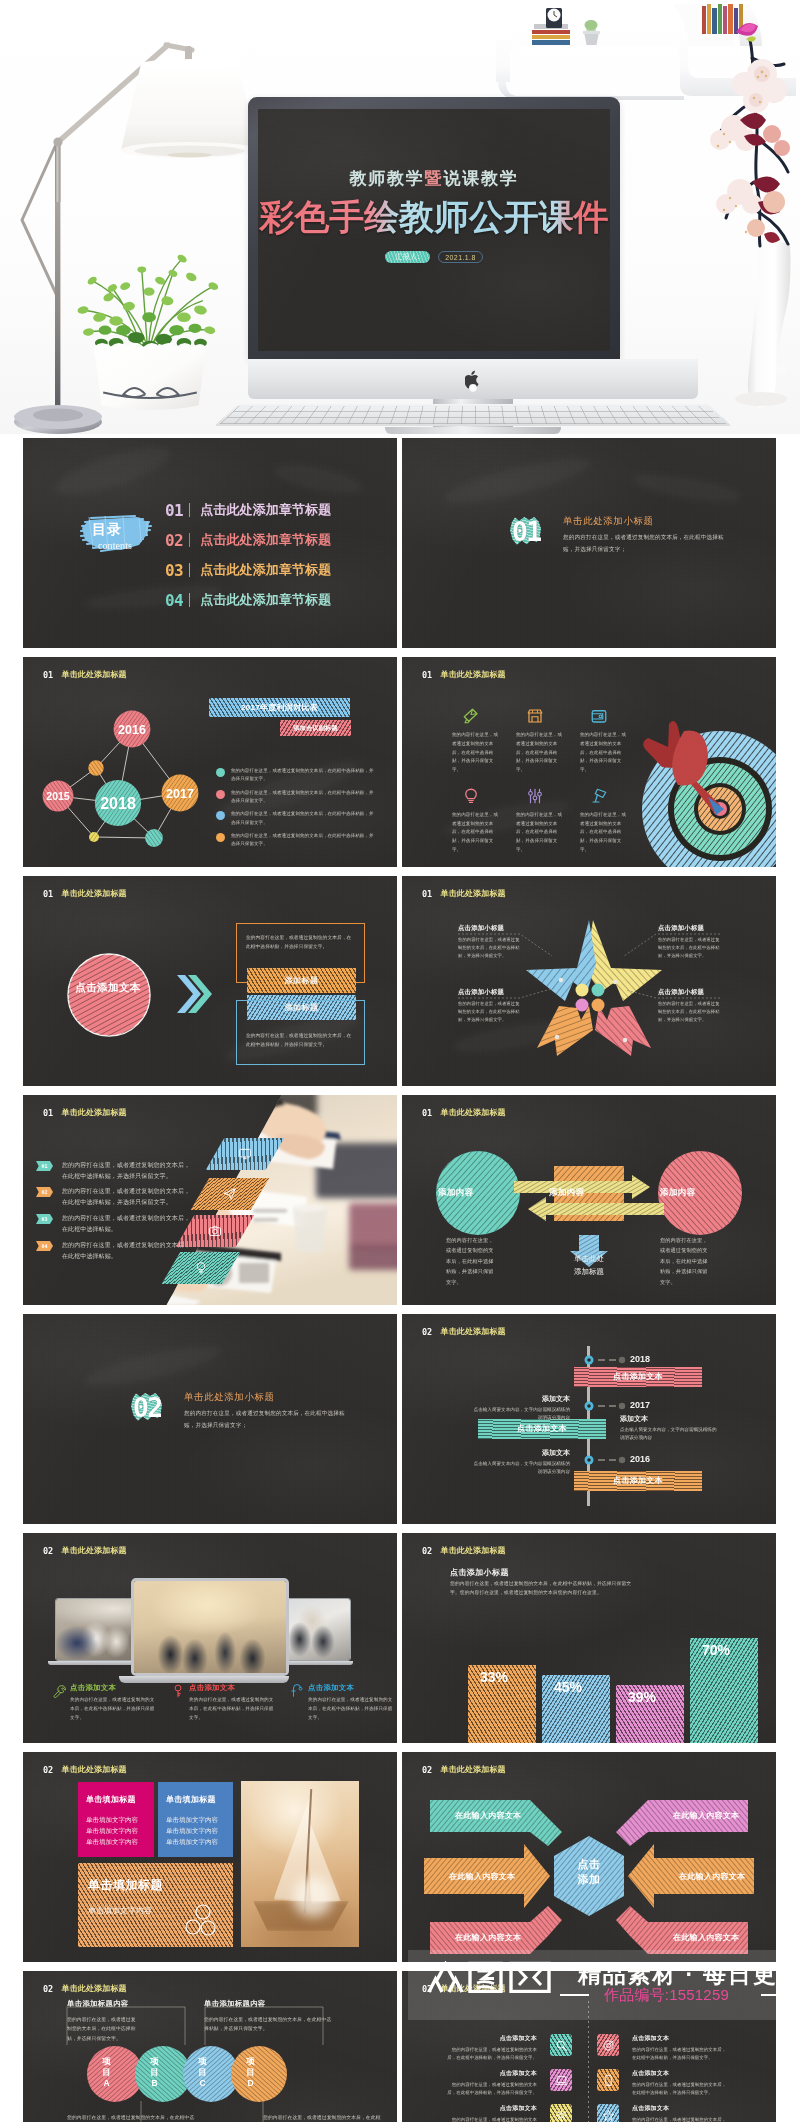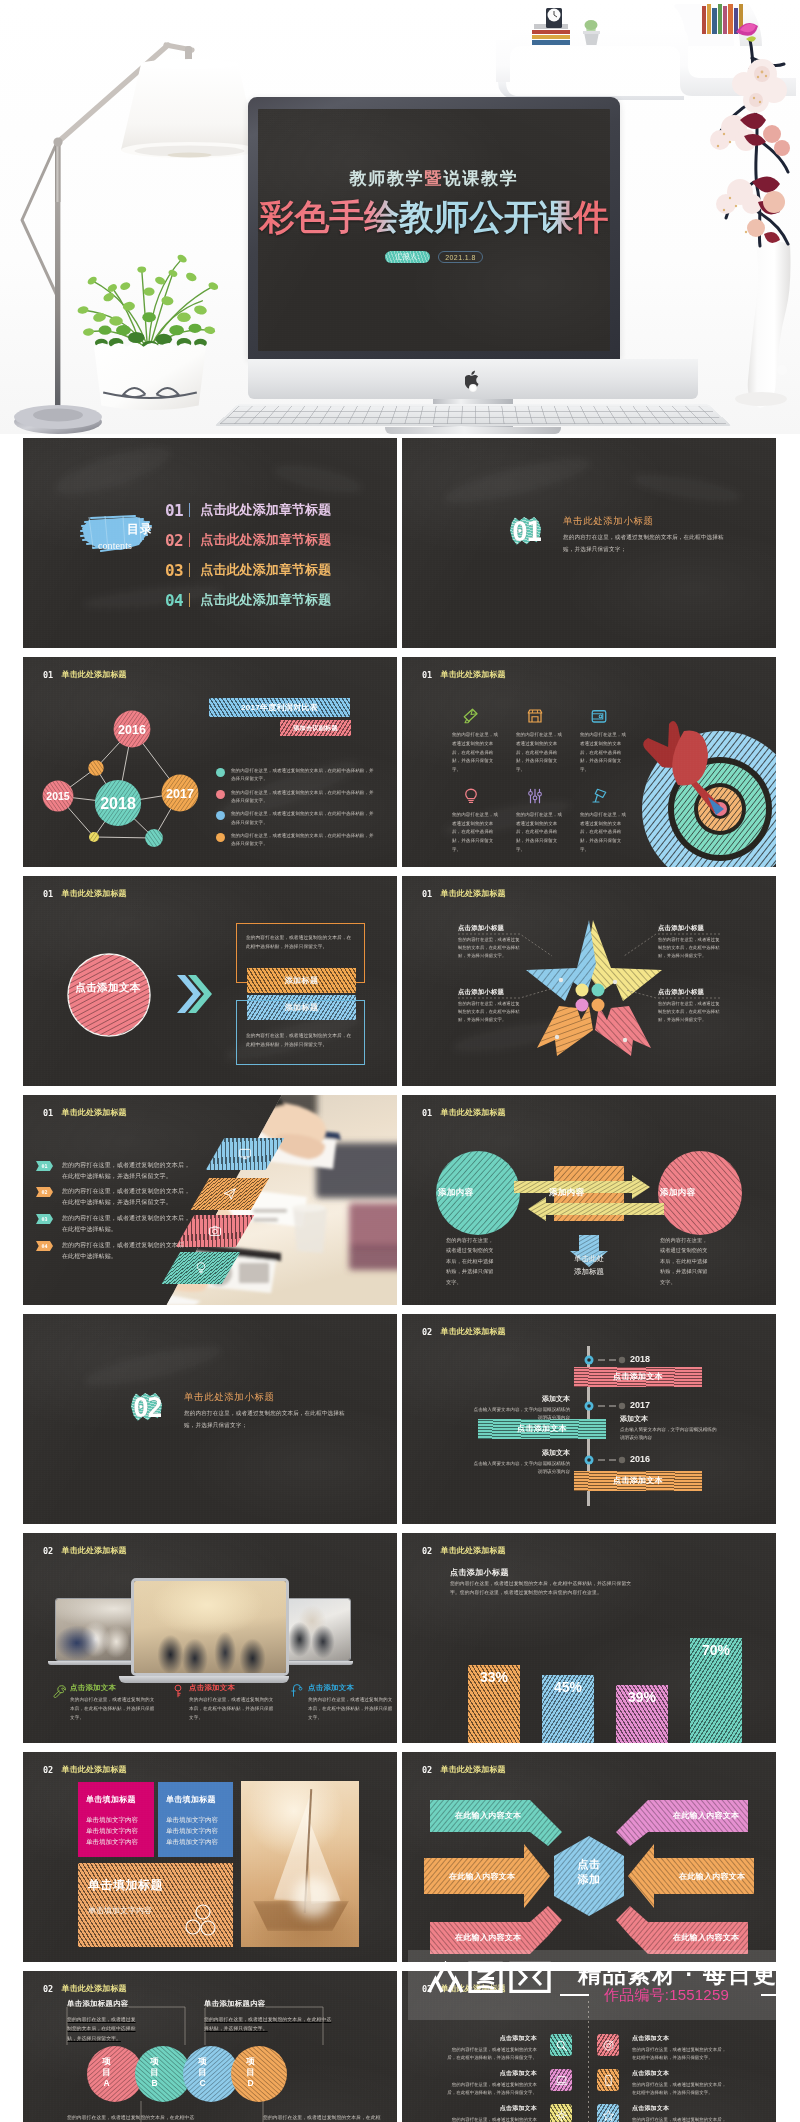--- a/index.html
+++ b/index.html
@@ -99,22 +99,22 @@
   
   .scr{position:relative;overflow:hidden;}
   .scr::before{content:"";position:absolute;inset:0;
     background:repeating-linear-gradient(58deg, rgba(0,0,0,.55) 0 1.1px, rgba(0,0,0,0) 1.1px 3.4px);}
   .scr2::before{background:repeating-linear-gradient(-58deg, rgba(0,0,0,.5) 0 1.1px, rgba(0,0,0,0) 1.1px 3.2px);}
   .scrH::before{background:repeating-linear-gradient(2deg, rgba(0,0,0,.5) 0 1px, rgba(0,0,0,0) 1px 3px);}
 
   
   .toc-logo{position:absolute;left:58px;top:78px;width:68px;height:46px;}
   .toc-brush{position:absolute;left:-4px;top:-2px;}
-  .toc-cn{position:absolute;left:4px;width:68px;top:2px;text-align:right;color:#fff;
-    font-size:12px;font-weight:bold;letter-spacing:1px;line-height:23px;}
+  .toc-cn{position:absolute;left:11px;width:68px;top:2px;text-align:left;color:#fff;
+    font-size:14px;font-weight:bold;letter-spacing:1px;line-height:23px;}
   .toc-en{position:absolute;left:0;width:68px;top:24px;text-align:center;color:#fbfaf8;
     font-size:10px;letter-spacing:.1px;font-family:"Liberation Serif",serif;}
   .toc-list{position:absolute;left:142px;top:57px;}
   .toc-row{display:flex;align-items:center;height:30px;}
   .toc-num{font-size:16px;font-weight:bold;font-family:"DejaVu Sans Mono",monospace;
            letter-spacing:-0.6px;width:24px;}
   .toc-bar{display:inline-block;width:1.3px;height:14px;margin:0 10px 0 0;}
   .toc-lab{font-size:13px;font-weight:bold;letter-spacing:.1px;}
 
   
@@ -271,21 +271,21 @@
   .dcol svg{position:absolute;left:0;top:1px;}
   .dc-ttl{position:absolute;left:18px;top:0;font-size:7.4px;font-weight:bold;letter-spacing:.3px;}
   .dc-tx{position:absolute;left:18px;top:12px;width:86px;font-size:4.6px;line-height:2.0;}
   .dc1{left:29px;top:150px;} .dc2{left:148px;top:150px;} .dc3{left:267px;top:150px;}
 
   
   .bc-sub{position:absolute;left:48px;top:34px;color:#f3f1ee;font-size:8px;font-weight:bold;letter-spacing:.4px;}
   .bc-txt{position:absolute;left:48px;top:46px;width:188px;font-size:4.8px;line-height:1.95;}
   .bc-plot{position:absolute;left:28px;top:0;width:346px;height:210px;}
   .bc-col{position:absolute;bottom:0;width:52px;}
-  .bc-bar{position:absolute;bottom:0;width:52px;}
+  .bc-bar{position:absolute;bottom:0;width:68px;}
   .bc-cat{position:absolute;bottom:100%;left:0;width:52px;text-align:center;color:#f3f1ee;
     font-size:8px;font-weight:bold;margin-bottom:2px;letter-spacing:.3px;}
   .bc-val{position:absolute;left:0;top:4px;width:52px;text-align:center;color:#fff;
     font-size:14px;font-weight:bold;z-index:3;}
 
   
   .card{position:absolute;box-sizing:border-box;}
   .cd1{left:55px;top:30px;width:76px;height:75px;background:#d4026e;padding:12px 8px 0;}
   .cd2{left:135px;top:30px;width:75px;height:75px;background:#4a7fc1;padding:12px 8px 0;}
   .cd3{left:55px;top:111px;width:155px;height:84px;background:#f0a868;padding:14px 10px 0;}
@@ -315,21 +315,21 @@
   
   .hexsvg{position:absolute;left:0;top:22px;}
   .hxc{position:absolute;left:160px;top:105px;width:54px;text-align:center;color:#fff;
     font-size:11px;font-weight:bold;line-height:1.35;z-index:4;letter-spacing:.5px;}
   .hxt{position:absolute;color:#fff;font-size:8px;font-weight:bold;letter-spacing:.3px;z-index:4;margin-left:13px;}
   .h1{left:40px;top:58px;} .h2{left:258px;top:58px;}
   .h3{left:34px;top:119px;} .h4{left:264px;top:119px;}
   .h5{left:40px;top:180px;} .h6{left:258px;top:180px;}
 
   
-  .vn-col{position:absolute;width:130px;text-decoration:underline;}
+  .vn-col{position:absolute;width:130px;}
   .vc1{left:44px;top:28px;} .vc2{left:181px;top:28px;}
   .vn-t{color:#f3f1ee;font-size:7.4px;font-weight:bold;margin-bottom:6px;letter-spacing:.3px;}
   .vn-x{font-size:4.8px;line-height:1.95;width:72px;}
   .vc2 .vn-x{width:128px;}
   .vnsvg{position:absolute;left:64px;top:74px;z-index:2;}
   .vn-conn{position:absolute;left:0;top:0;z-index:1;}
   .vn-lab{position:absolute;width:9px;text-align:center;color:#fff;font-size:8.5px;
     font-weight:bold;z-index:4;line-height:1.32;word-break:break-all;}
   .vl1{left:79px;top:85px;} .vl2{left:127px;top:85px;}
   .vl3{left:175px;top:85px;} .vl4{left:223px;top:85px;}

